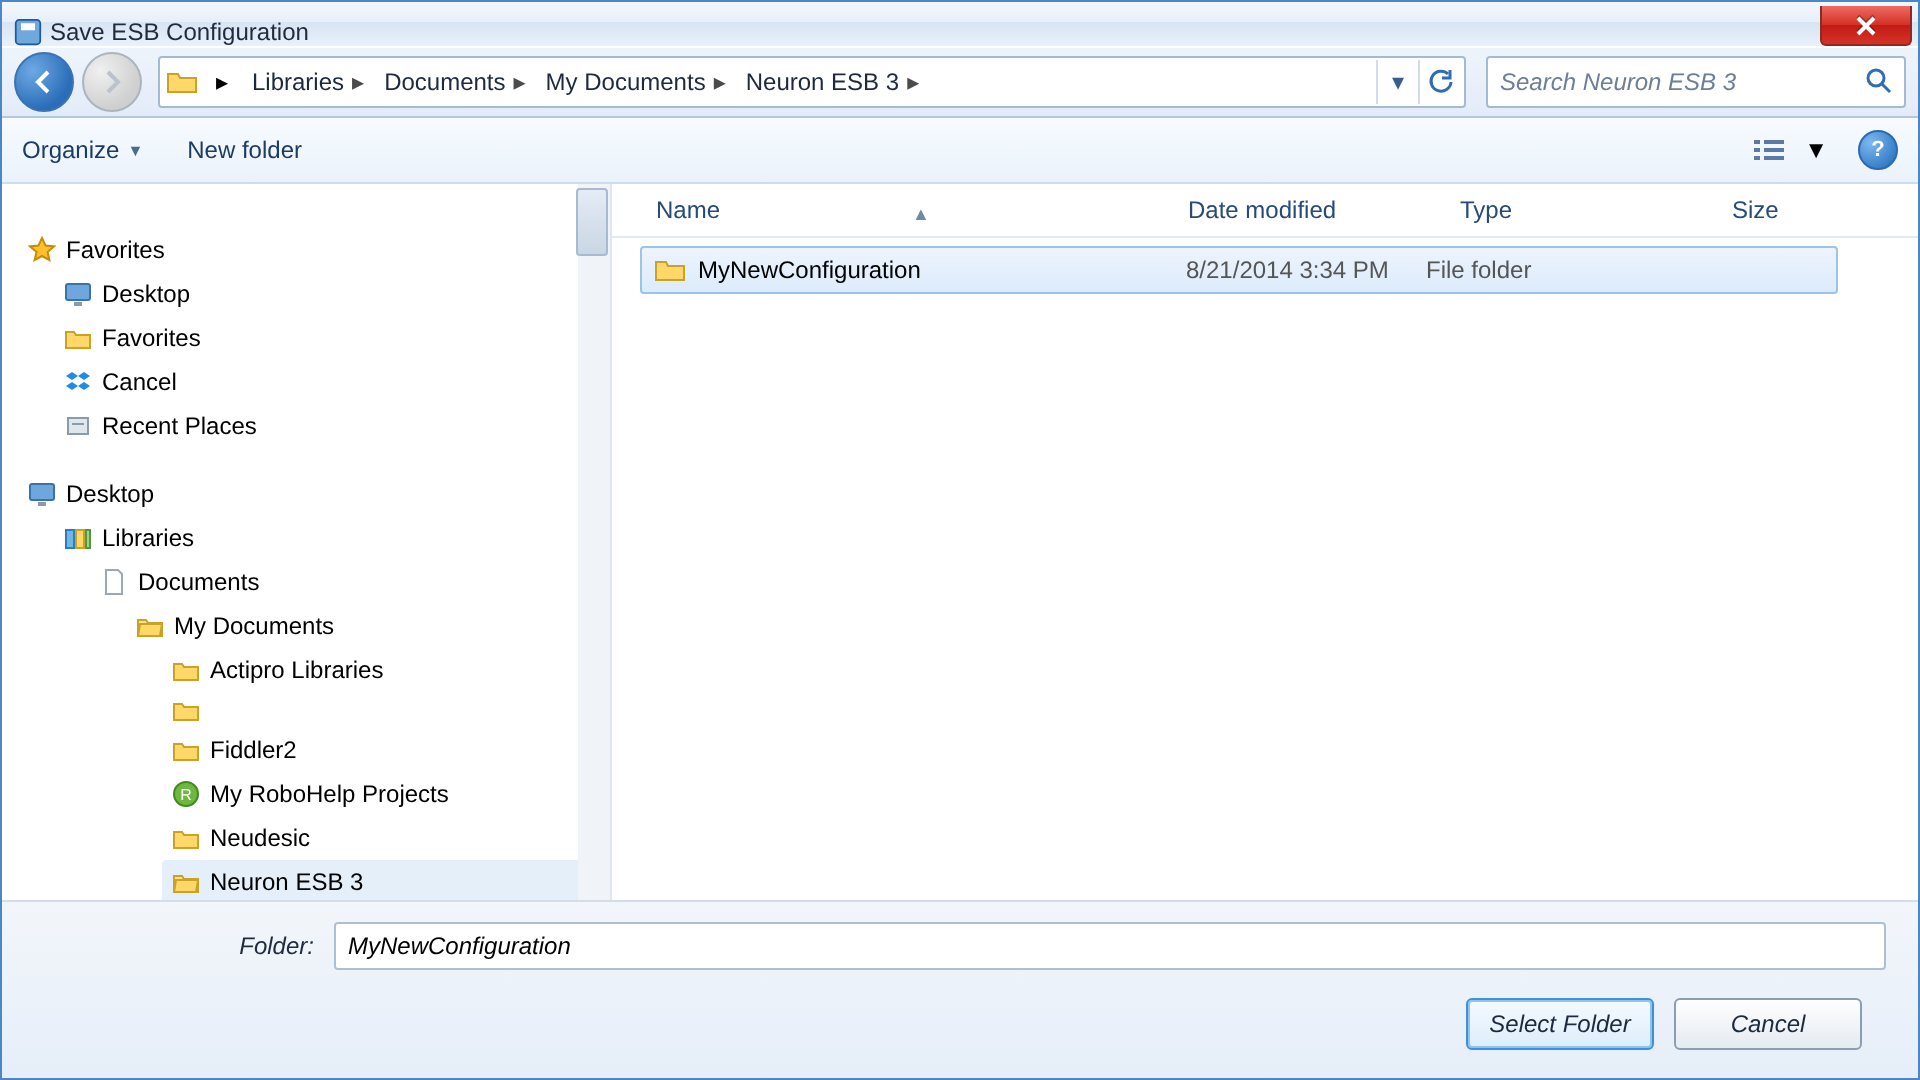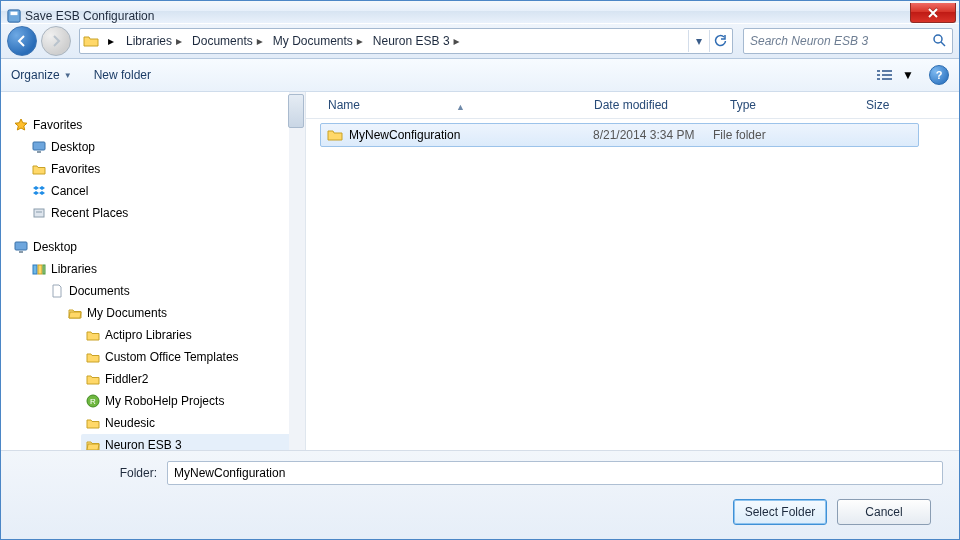--- a/index.html
+++ b/index.html
@@ -49,21 +49,21 @@
   .col.name .sort{font-size:9px;color:#6e89a9;}
   .col.date{width:120px;}
   .col.type{width:120px;}
   .col.size{width:80px;}
   .filerow{height:22px;display:flex;align-items:center;margin:4px 40px 0 14px;padding-left:6px;border:1px solid #9cc3ea;background:linear-gradient(#edf4fd,#dcebfb);border-radius:2px;}
   .filerow .ico{margin-right:6px;}
   .filerow .name{width:244px;}
   .filerow .date{width:120px;color:#555;}
   .filerow .type{width:120px;color:#555;}
   
-  .bottom{border-top:1px solid #d5dde8;background:linear-gradient(#f2f6fb,#e6eef8);padding:10px 16px 14px;}
+  .bottom{border-top:1px solid #d5dde8;background:linear-gradient(#f2f6fb,#e6eef8);padding:10px 16px 14px;font-style:italic;}
   .folderrow{display:flex;align-items:center;gap:10px;margin-bottom:14px;}
   .folderrow label{width:140px;text-align:right;color:#1f2b3d;}
   .folderrow input{flex:1;height:22px;border:1px solid #aebfd3;border-radius:2px;padding:0 6px;font:inherit;background:#fff;}
   .btnrow{display:flex;justify-content:flex-end;gap:10px;padding-right:12px;}
   .btn{min-width:92px;height:24px;border:1px solid #8a9db3;border-radius:3px;background:linear-gradient(#fefefe,#e5ebf2);display:flex;align-items:center;justify-content:center;color:#1c2a3e;}
   .btn.primary{border:1px solid #3f90d6;box-shadow:0 0 0 1px #8dc3ef inset;background:linear-gradient(#f5faff,#dcedfb);}
 </style>
 </head>
 <body>
 
@@ -278,21 +278,20 @@
                               <span>Actipro Libraries</span>
                             </div>
                           </li>
                         <li>
                             <div class="node">
                               <span class="ico folder">
                                 <svg width="14" height="14" viewBox="0 0 14 14">
                                   <path d="M1 4h4l1 1.5h7V12H1z" fill="#ffd869" stroke="#c9a227"></path>
                                 </svg>
                               </span>
-                              <span>Custom Office Templates</span>
                             </div>
                           </li>
                         <li>
                             <div class="node">
                               <span class="ico folder">
                                 <svg width="14" height="14" viewBox="0 0 14 14">
                                   <path d="M1 4h4l1 1.5h7V12H1z" fill="#ffd869" stroke="#c9a227"></path>
                                 </svg>
                               </span>
                               <span>Fiddler2</span>

